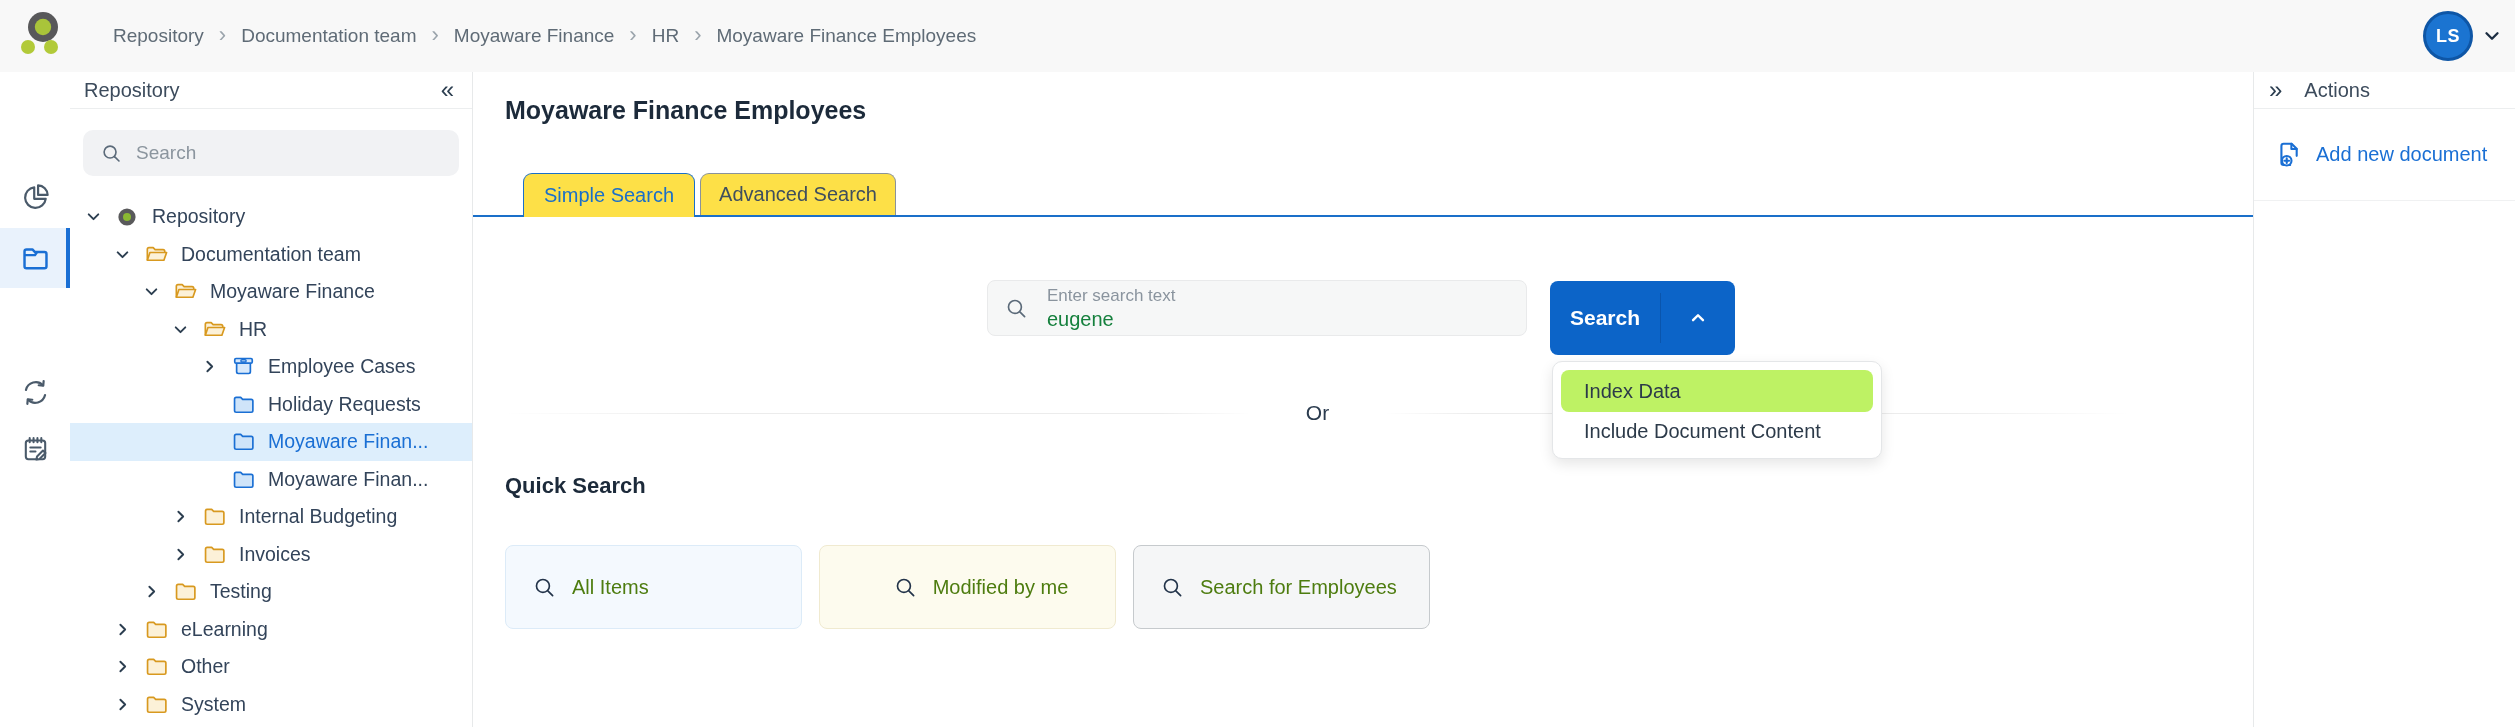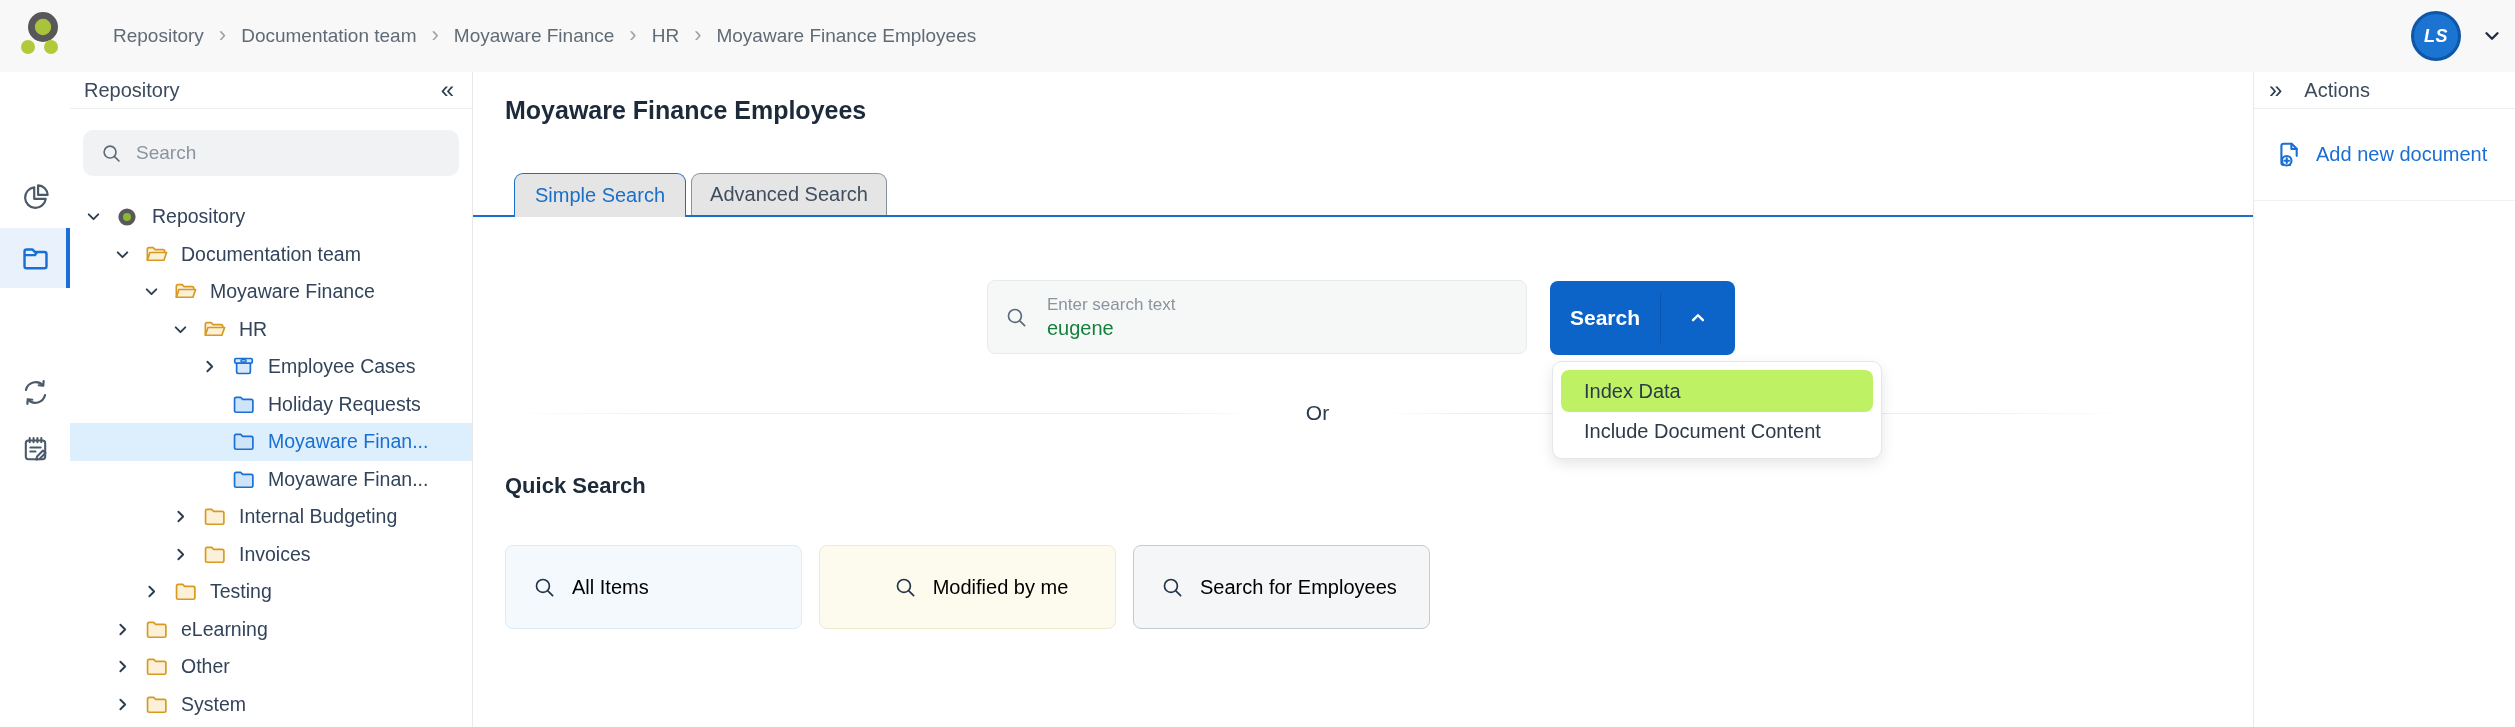--- a/index.html
+++ b/index.html
@@ -5,21 +5,21 @@
   * { box-sizing: border-box; margin: 0; padding: 0; }
   html,body { width:2515px; height:727px; overflow:hidden; background:#fff;
     font-family:"Liberation Sans", sans-serif; color:#33445a; }
 
   
   .topbar { position:absolute; left:0; top:0; width:2515px; height:72px; background:#f8f8f8; }
   .logo { position:absolute; left:10px; top:6px; }
   .breadcrumb { position:absolute; left:113px; top:0; height:72px; display:flex; align-items:center; gap:15px; }
   .crumb { font-size:19px; color:#5f6b76; white-space:nowrap; }
   .crumb-sep { font-size:22px; color:#9ba4ac; line-height:1; padding-bottom:3px; }
-  .userbox { position:absolute; right:12px; top:0; height:72px; display:flex; align-items:center; gap:20px;font-style:italic; }
+  .userbox { position:absolute; right:12px; top:0; height:72px; display:flex; align-items:center; gap:8px; }
   .avatar { width:50px; height:50px; border-radius:50%; background:#1b74d1; border:3px solid #0e56a6;
     color:#fff; font-size:18px; font-weight:bold; display:flex; align-items:center; justify-content:center; letter-spacing:.5px; }
 
   
   .rail { position:absolute; left:0; top:72px; width:70px; height:655px; background:#fff; }
   .rail-item { position:absolute; left:0; width:70px; height:60px; display:flex; align-items:center; justify-content:center; cursor:pointer; }
   .rail-item.active { background:#e9f2fc; }
   .rail-item.active::after { content:""; position:absolute; right:0; top:0; width:4px; height:60px; background:#1a6fd4; }
 
   
@@ -41,26 +41,26 @@
   .chev { width:26px; height:26px; display:flex; align-items:center; justify-content:center; flex:0 0 26px; }
   .chev.expanded svg { transform:rotate(90deg); }
   .ticon { width:26px; height:26px; display:flex; align-items:center; justify-content:center; flex:0 0 26px; margin-left:8px; }
   .tlabel { margin-left:12px; font-size:19.5px; color:#33445a; white-space:nowrap; }
 
   
   .main { position:absolute; left:473px; top:72px; width:1780px; height:655px; background:#fff; }
   .page-title { position:absolute; left:32px; top:24px; font-size:25px; font-weight:bold; color:#1c2a3a; }
   .tabband { position:absolute; left:0; top:101px; width:1780px; height:44px; }
   .tabband::after { content:""; position:absolute; left:0; bottom:0; width:100%; height:2px; background:#1a6fc9; }
-  .tab { position:absolute; top:0; background:#e5e5e5; border:1.4px solid #8a929b; border-bottom:none;
-     border-radius:9px 9px 0 0; display:flex; align-items:center; justify-content:center; font-size:20px; color:#3f4e5e; cursor:pointer; }
+  .tab { position:absolute; top:0; background:#fde047; border:1.4px solid #8a929b; border-bottom:none;
+     border-radius:9px 9px 0 0; display:flex; align-items:center; justify-content:center; font-size:20px; color:#3f4e5e; cursor:pointer;margin-left:9px; }
   .tab.t1 { left:41px; width:172px; height:44px; border:1.8px solid #1a6fc9; border-bottom:none; color:#1a6fc9; z-index:2; }
   .tab.t2 { left:218px; width:196px; height:42px; }
 
-  .msearch { position:absolute; left:514px; top:208px; width:540px; height:74px; background:#f6f7f7;
+  .msearch { position:absolute; left:514px; top:208px; width:540px; height:56px; background:#f6f7f7;
      border:1px solid #e9eaeb; border-radius:8px; display:flex; align-items:center; padding-left:16px; gap:18px; color:#5b6a79; }
   .msearch-texts { display:flex; flex-direction:column; gap:2px; }
   .msearch-label { font-size:17px; color:#8a949e; }
   .msearch-texts input { border:none; outline:none; background:transparent; font-size:20px; color:#15803d; width:430px;
      font-family:"Liberation Sans", sans-serif; }
 
   .search-btn { position:absolute; left:1077px; top:209px; width:185px; height:74px; background:#0c64c8; border:none;
      border-radius:8px; display:flex; align-items:stretch; cursor:pointer; padding:0; }
   .search-btn .lbl { flex:1; display:flex; align-items:center; justify-content:center; color:#fff; font-size:21px; font-weight:600;
      font-family:"Liberation Sans", sans-serif; }
@@ -75,21 +75,21 @@
 
   .or-divider { position:absolute; left:32px; top:330px; width:1625px; height:22px; display:flex; align-items:center; }
   .or-line { flex:1; height:1px; }
   .or-line.l { background:linear-gradient(to right, rgba(236,236,236,0), #ececec 25%, #ececec 88%, rgba(236,236,236,0)); }
   .or-line.r { background:linear-gradient(to left, rgba(236,236,236,0), #ececec 25%, #ececec 88%, rgba(236,236,236,0)); }
   .or-text { padding:0 55px; font-size:21px; color:#2b3b4e; }
 
   .qs-head { position:absolute; left:32px; top:401px; font-size:22px; font-weight:bold; color:#1c2a3a; }
   .qs-cards { position:absolute; left:32px; top:473px; display:flex; gap:17px; }
   .qs-card { width:297px; height:84px; border-radius:8px; display:flex; align-items:center; padding-left:26px; gap:15px;
-     font-size:20px; color:#000000; cursor:pointer; }
+     font-size:20px; color:#4d7c0f; cursor:pointer; }
   .qs-card.c1 { background:#f4f9fe; border:1px solid #dcebf8; }
   .qs-card.c2 { background:#fdfbee; border:1px solid #f0ead0;justify-content:center; }
   .qs-card.c3 { background:#f5f6f7; border:1.5px solid #c6cacd; }
 
   
   .rpanel { position:absolute; left:2253px; top:72px; width:262px; height:655px; background:#fff; border-left:1px solid #e7e9ea; }
   .rp-head { position:absolute; left:0; top:0; width:100%; height:36px; display:flex; align-items:center; gap:22px; padding-left:15px; }
   .expand-gl { font-size:24px; color:#2c3e50; cursor:pointer; line-height:1; }
   .rp-title { font-size:20px; color:#3c4b5c; }
   .rp-div1 { position:absolute; left:0; top:36px; width:100%; height:1px; background:#eceeef; }

